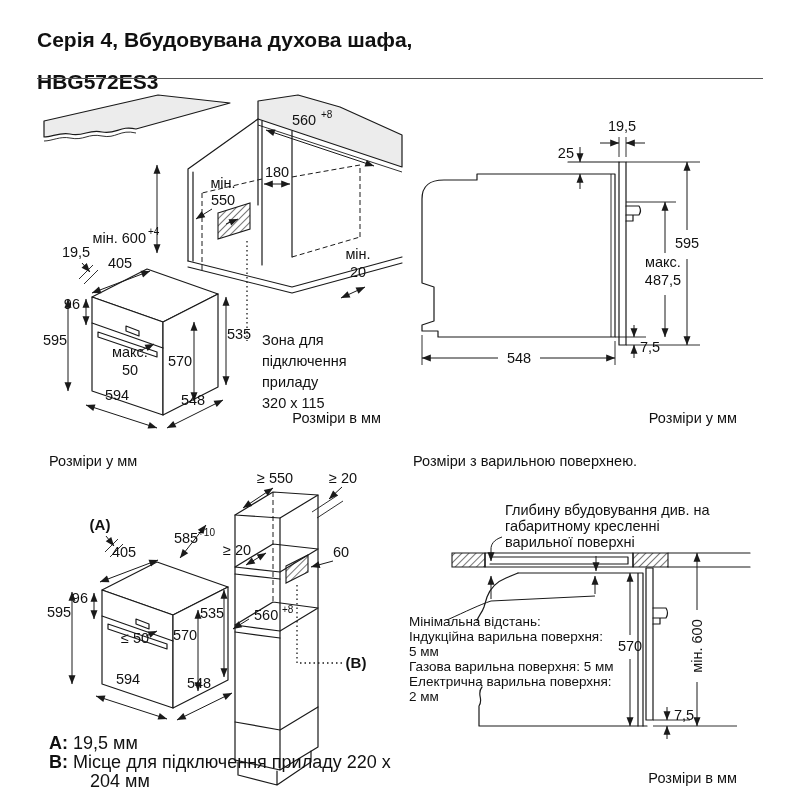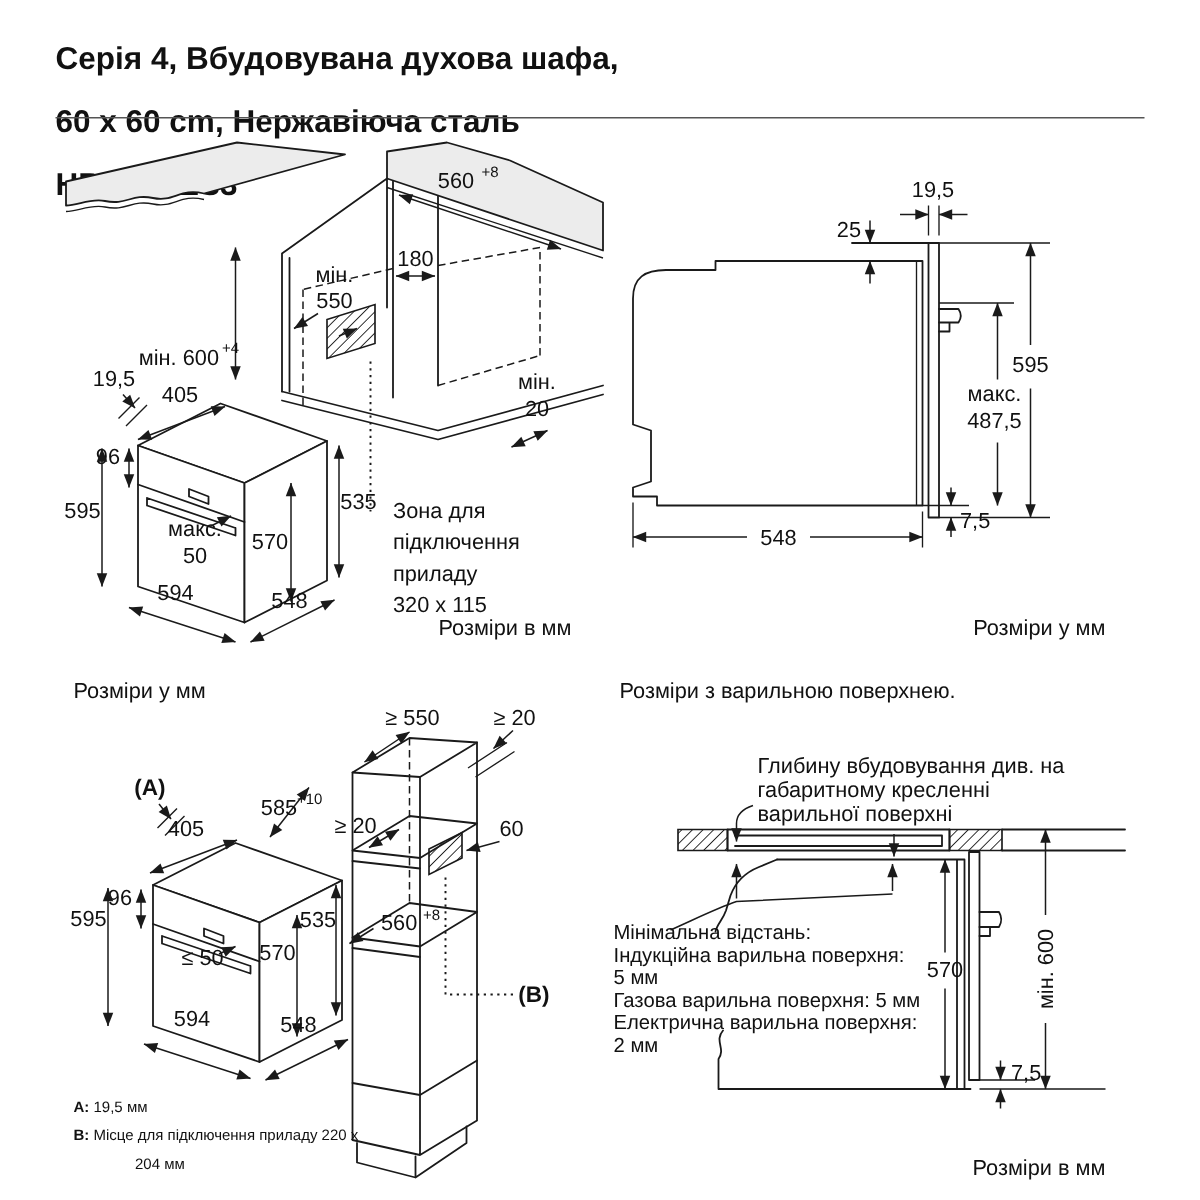--- a/index.html
+++ b/index.html
@@ -1,42 +1,41 @@
 <!DOCTYPE html>
 <html><head>
 <meta charset="utf-8">
 <style>
   html,body{margin:0;padding:0;background:#fff;}
   body{width:800px;height:800px;position:relative;font-family:"Liberation Sans",sans-serif;color:#111;}
   .abs{position:absolute;}
   .title{font-size:21px;font-weight:bold;line-height:21px;white-space:pre-line;}
   .rule{border-top:1.3px solid #555;height:0;}
   .h2{font-size:14.5px;}
-  .fnote{font-size:10px;}
+  .fnote{font-size:18px;}
   .fnote b{font-weight:bold;}
   svg{display:block;overflow:visible;}
   svg text{font-family:"Liberation Sans",sans-serif;font-size:14.5px;fill:#111;}
   text.sup{font-size:10px;}
   text.bold{font-weight:bold;font-size:15px;}
   text.rot{font-size:14.5px;}
   .ln{fill:none;stroke:#1a1a1a;stroke-width:1.2;stroke-linejoin:round;stroke-linecap:round;}
   .thn{fill:none;stroke:#1a1a1a;stroke-width:0.9;}
   .gray{fill:#ececec;stroke:#1a1a1a;stroke-width:1.2;stroke-linejoin:round;}
   .wht{fill:#fff;stroke:#1a1a1a;stroke-width:1.2;stroke-linejoin:round;}
   .dim{fill:none;stroke:#1a1a1a;stroke-width:1;}
   .dsh{fill:none;stroke:#1a1a1a;stroke-width:1;stroke-dasharray:5 3;}
   .dot{fill:none;stroke:#1a1a1a;stroke-width:1.3;stroke-dasharray:1.5 3;}
   .hat{fill:url(#hatch);stroke:#1a1a1a;stroke-width:1.1;}
 </style>
 </head>
 <body>
 
 <div class="abs title" style="left:37px;top:8px;width:420px;">
   <div>Серія 4, Вбудовувана духова шафа,</div>
-  <div>60 x 60 cm, Нержавіюча сталь</div>
   <div>HBG572ES3</div>
 </div>
 <div class="abs rule" style="left:37px;top:78px;width:726px;"></div>
 
 <svg class="abs" style="left:40px;top:85px;" width="365" height="352" viewBox="0 0 365 352">
   <defs>
     <marker id="arr" viewBox="0 0 10 8" refX="9.3" refY="4" markerWidth="10" markerHeight="8" orient="auto-start-reverse">
       <path d="M0.5,0.5 L9.5,4 L0.5,7.5 Z" fill="#1a1a1a"></path>
     </marker>
     <pattern id="hatch" width="5" height="5" patternUnits="userSpaceOnUse" patternTransform="rotate(45)">

